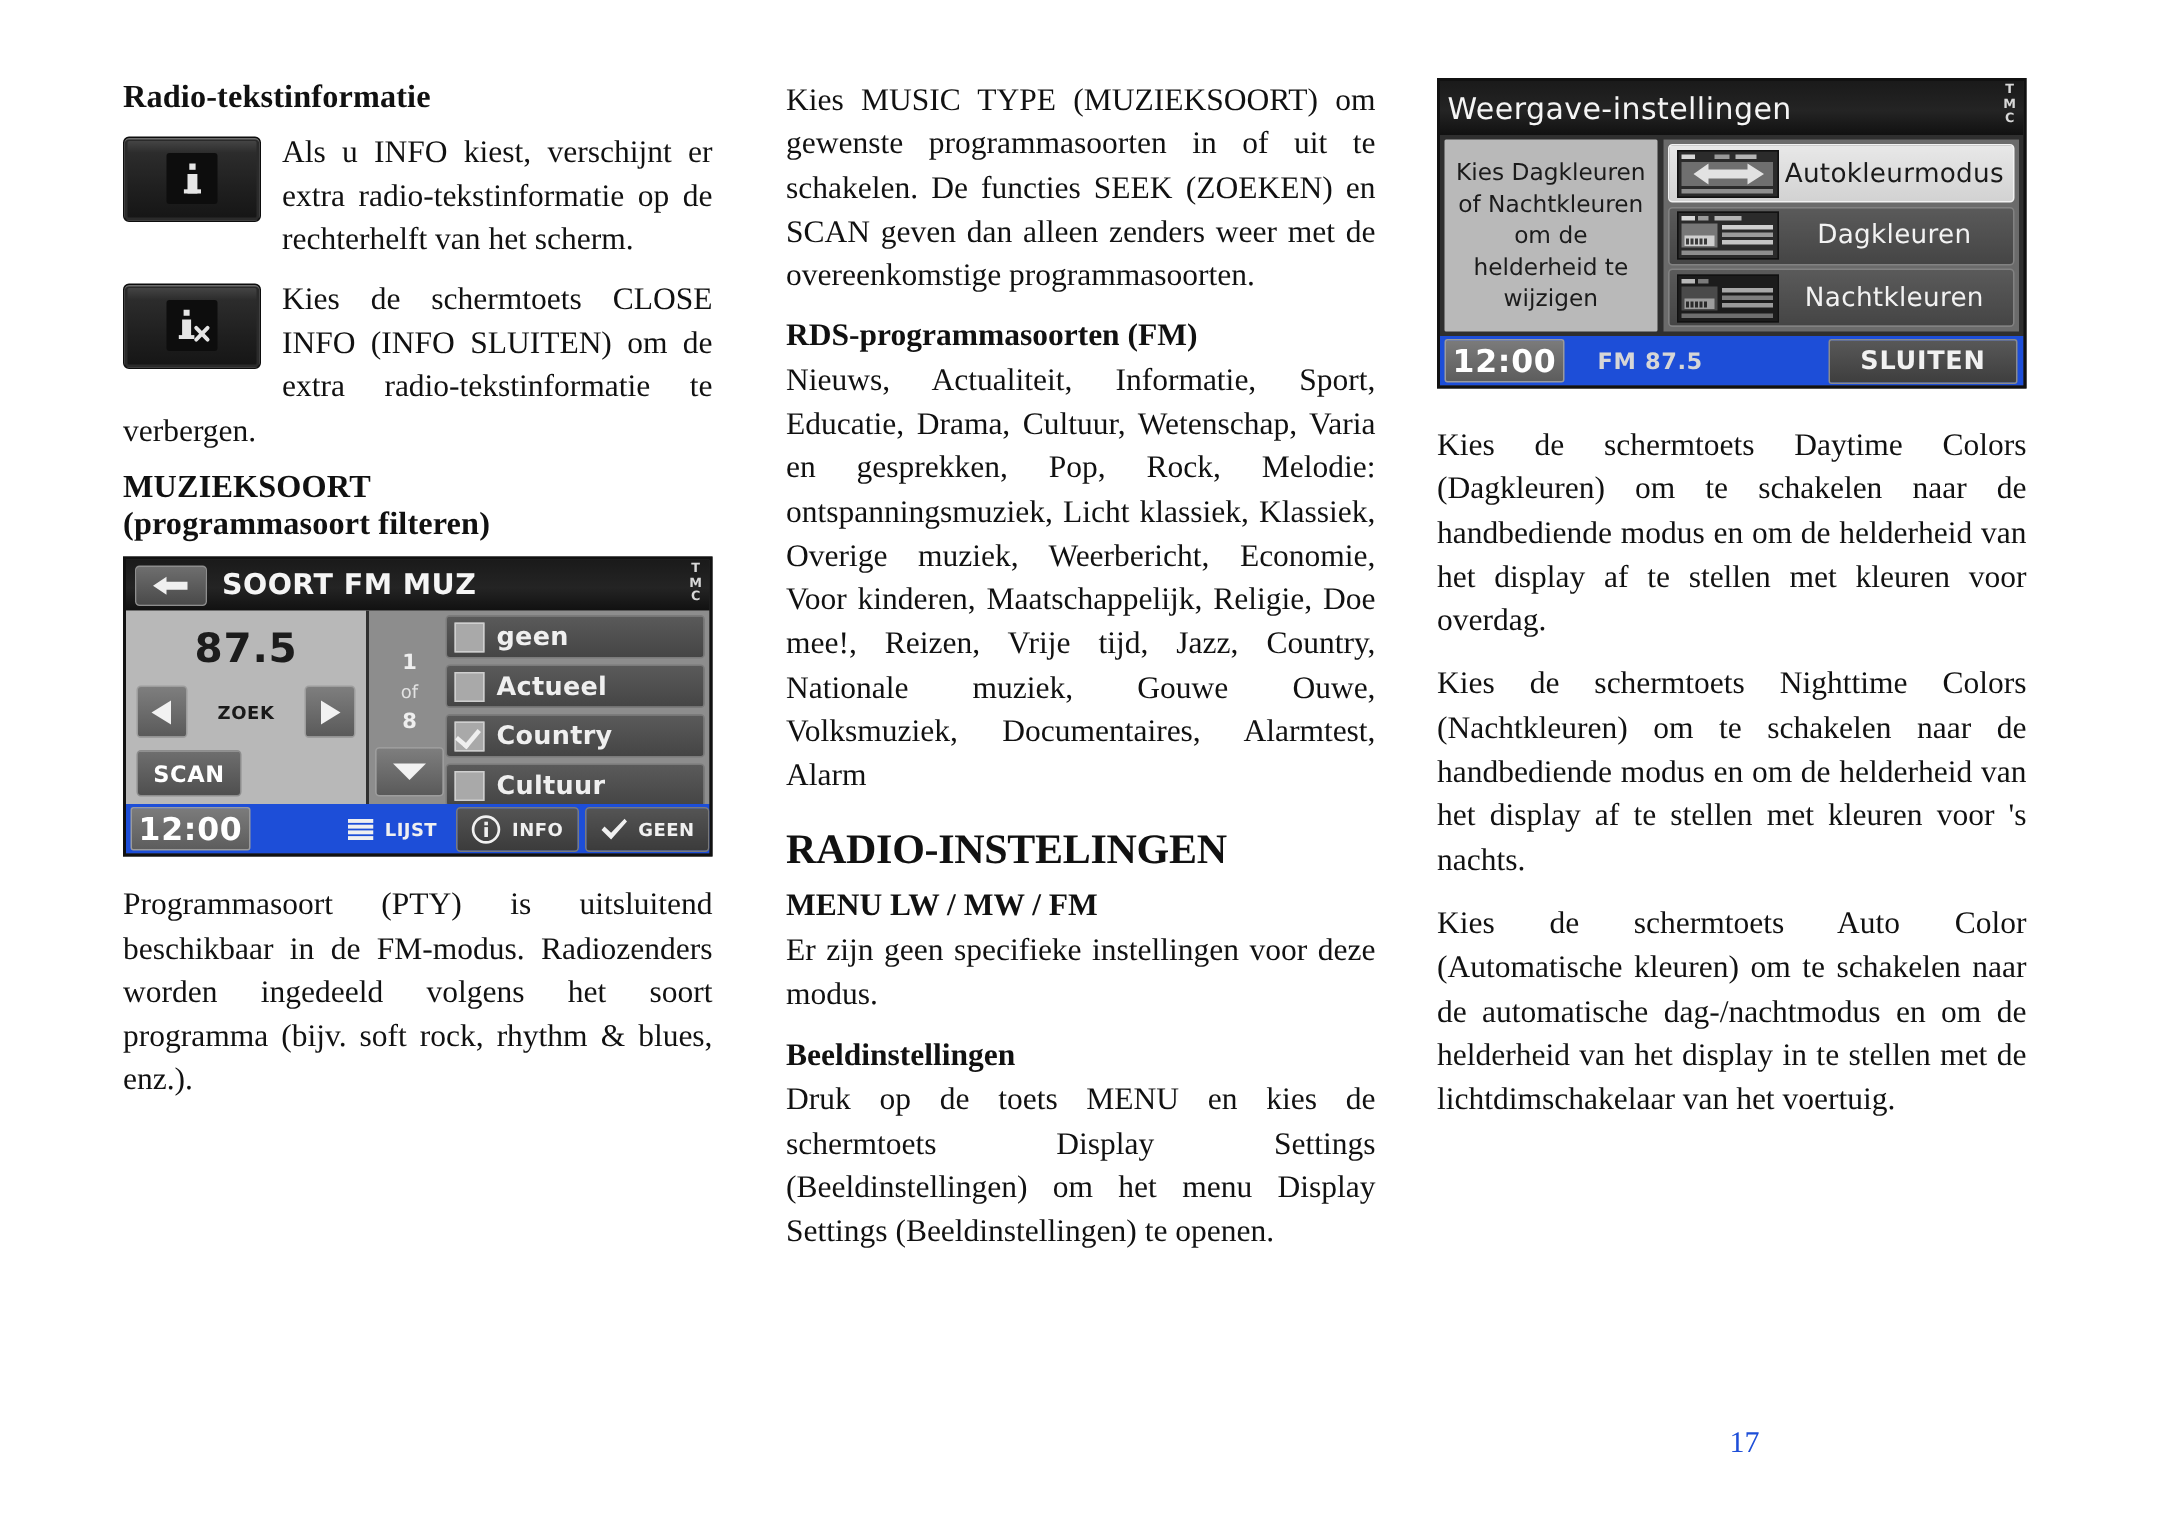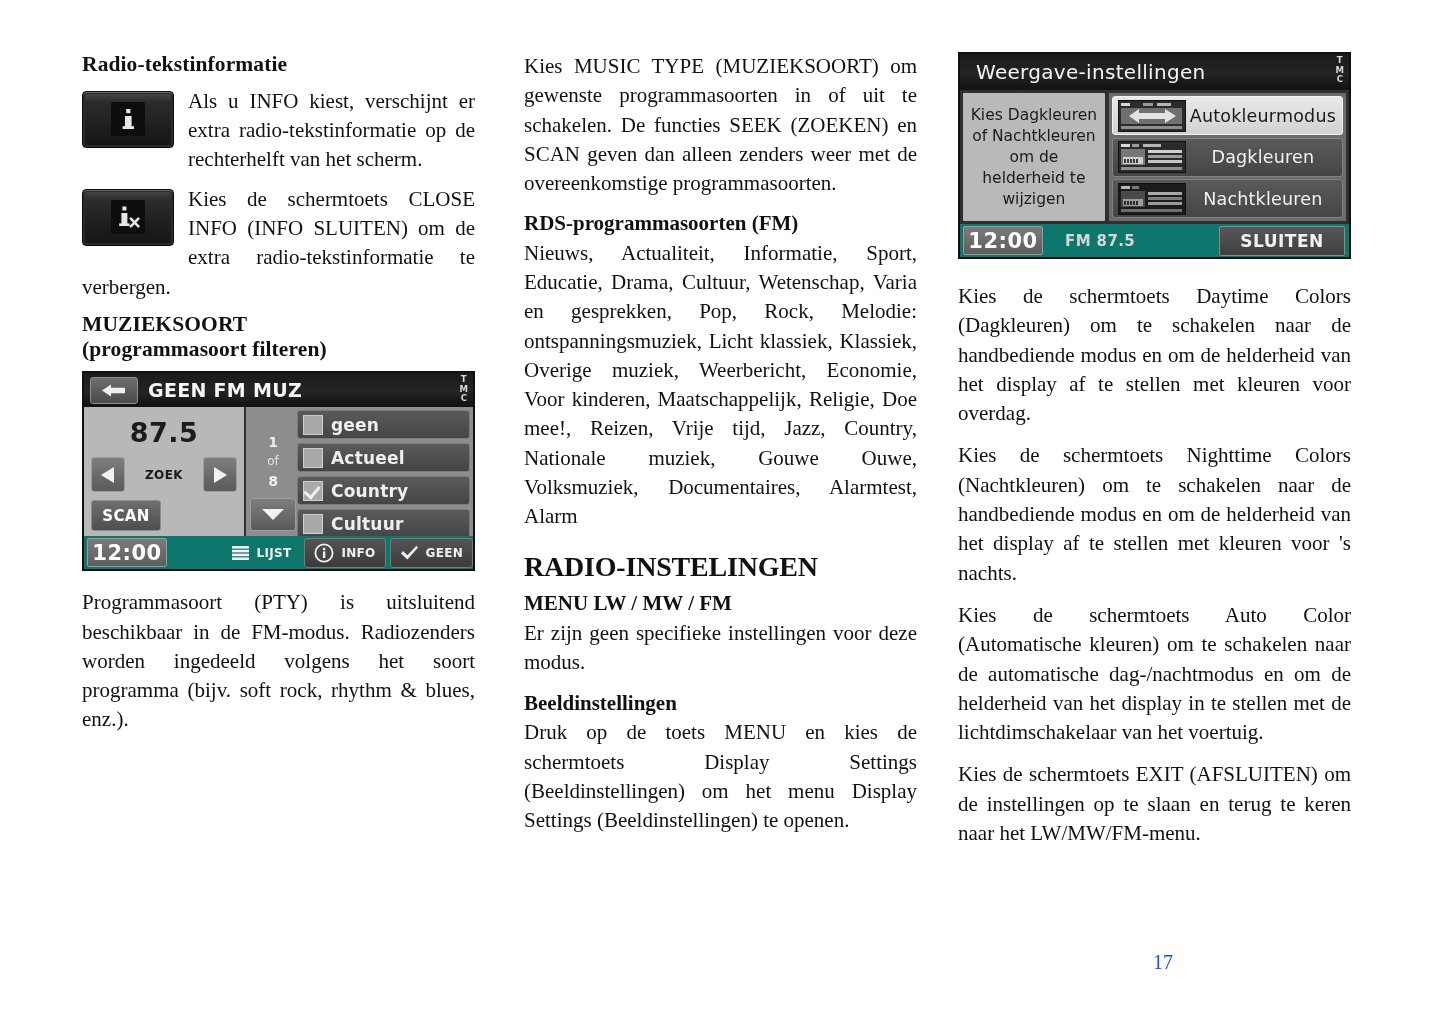--- a/index.html
+++ b/index.html
@@ -142,21 +142,21 @@
     border: 1px solid #8e8e8e;
     display: flex;
     align-items: center;
     justify-content: center;
   }
 
   .display .botbar {
     position: absolute;
     left: 0; right: 0; bottom: 0;
     height: 33px;
-    background: #0f766e;
+    background: #1d4ed8;
     display: flex;
     align-items: center;
   }
   .clock {
     width: 78px;
     height: 27px;
     margin-left: 3px;
     background: linear-gradient(180deg,#7b7b7b,#5d5d5d);
     border: 1px solid #9a9a9a;
     border-radius: 2px;
@@ -321,21 +321,21 @@
     border: 1px solid #7a7a7a;
   }
   .sk-ico { margin-right: 7px; display: flex; align-items: center; }
 
   
   #display-settings {
     position: relative;
     width: 393px;
     height: 207px;
   }
-  #display-settings .topbar { height: 36px; padding-left: 16px; }
+  #display-settings .topbar { height: 36px; padding-left: 5px; }
   #display-settings .topbar .title { font-size: 20px; font-weight: normal; }
   #display-settings .stage {
     position: absolute;
     left: 0; right: 0; top: 36px; bottom: 33px;
     display: flex;
     padding: 3px;
     box-sizing: border-box;
   }
   .note-panel {
     width: 143px;
@@ -470,21 +470,21 @@
     <h2 class="sec-head" style="margin-bottom:0">MUZIEKSOORT</h2>
     <h2 class="sec-head" style="margin-top:0">(programmasoort filteren)</h2>
 
     <div class="display" id="display-pty">
       <div class="topbar">
         <div class="back-btn">
           <svg width="26" height="15" viewBox="0 0 26 15">
             <polygon points="1,7.5 10,1.5 10,4.8 24,4.8 24,10.2 10,10.2 10,13.5" fill="#f0f0f0"></polygon>
           </svg>
         </div>
-        <span class="title">GEEN FM MUZ</span>
+        <span class="title">SOORT FM MUZ</span>
         <span class="tmc">
           <span>T</span><br>
           <span>M</span><br>
           <span>C</span>
         </span>
       </div>
 
       <div class="stage">
         <div class="pty-left">
           <div class="freq">87.5</div>
@@ -672,17 +672,16 @@
       <div class="botbar">
         <div class="clock">12:00</div>
         <span class="fm-text">FM 87.5</span>
         <div class="exit-btn">SLUITEN</div>
       </div>
     </div>
 
     <p class="body" style="margin-top:23px">Kies de schermtoets Daytime Colors (Dagkleuren) om te schakelen naar de handbediende modus en om de helderheid van het display af te stellen met kleuren voor overdag.</p>
     <p class="body">Kies de schermtoets Nighttime Colors (Nachtkleuren) om te schakelen naar de handbediende modus en om de helderheid van het display af te stellen met kleuren voor 's nachts.</p>
     <p class="body">Kies de schermtoets Auto Color (Automatische kleuren) om te schakelen naar de automatische dag-/nachtmodus en om de helderheid van het display in te stellen met de lichtdimschakelaar van het voertuig.</p>
-    <p class="body">Kies de schermtoets EXIT (AFSLUITEN) om de instellingen op te slaan en terug te keren naar het LW/MW/FM-menu.</p>
   </div>
 
   <div class="page-number">17</div>
 </div>
 
 </body></html>

